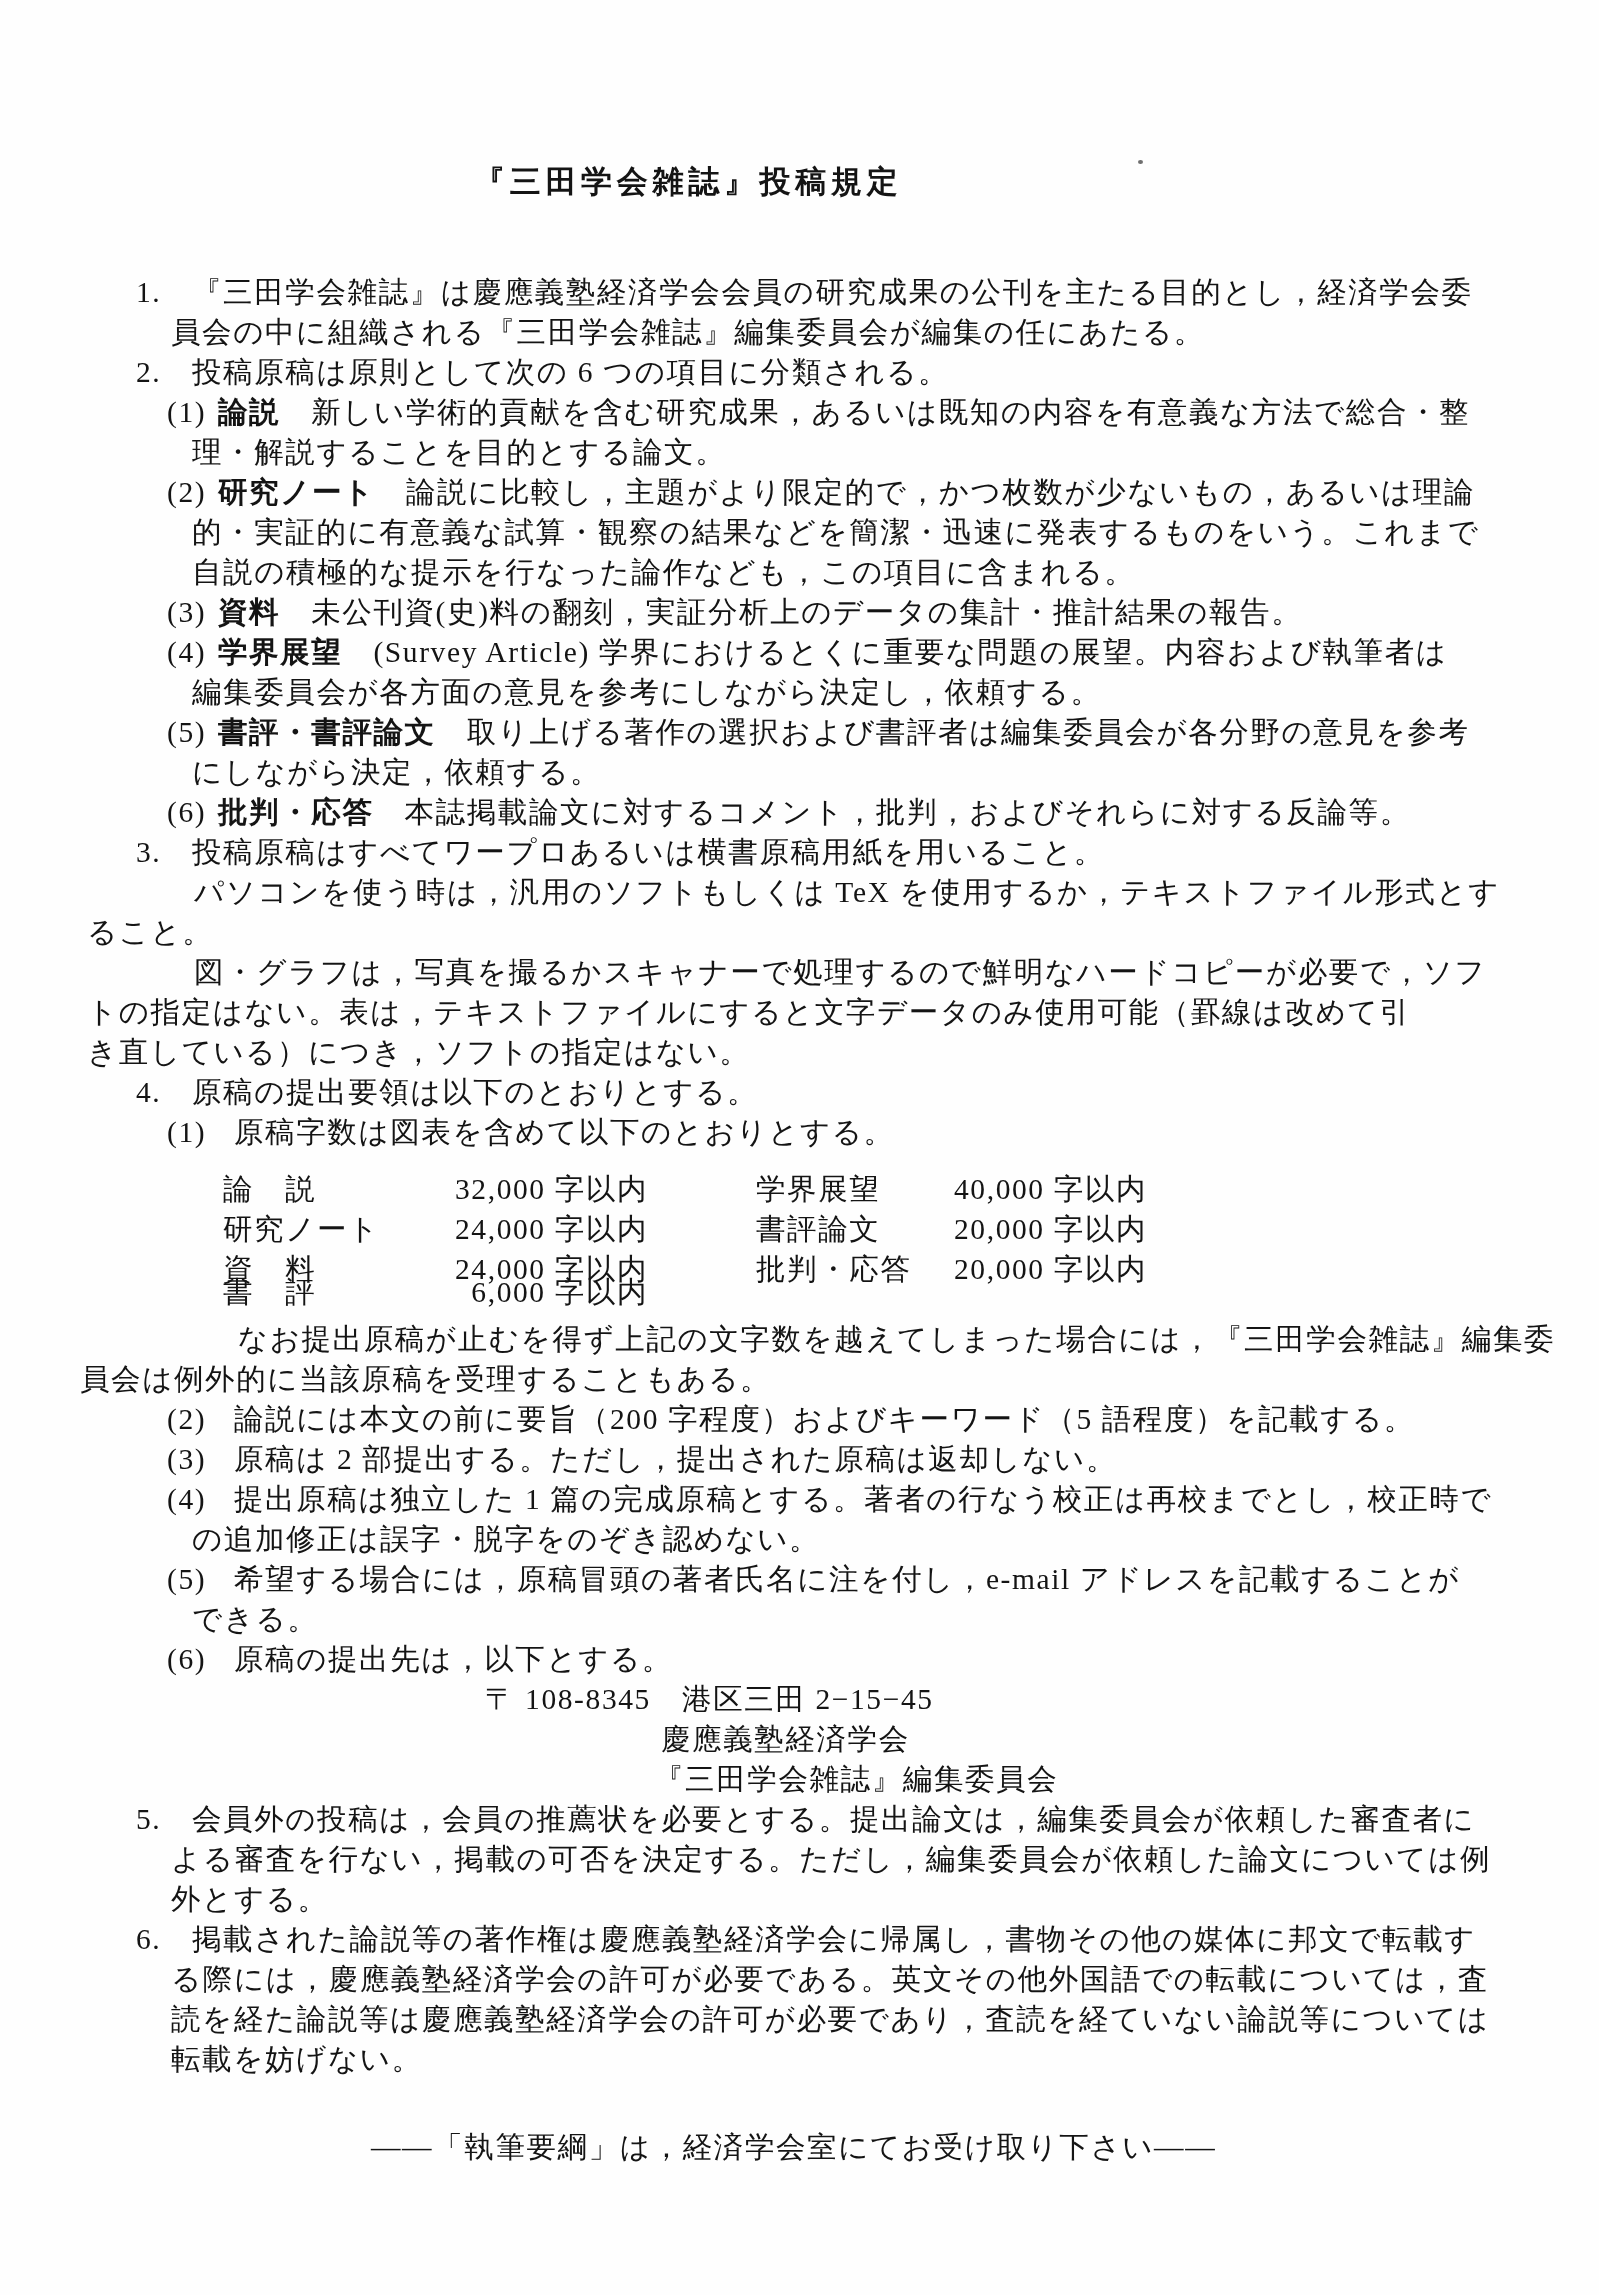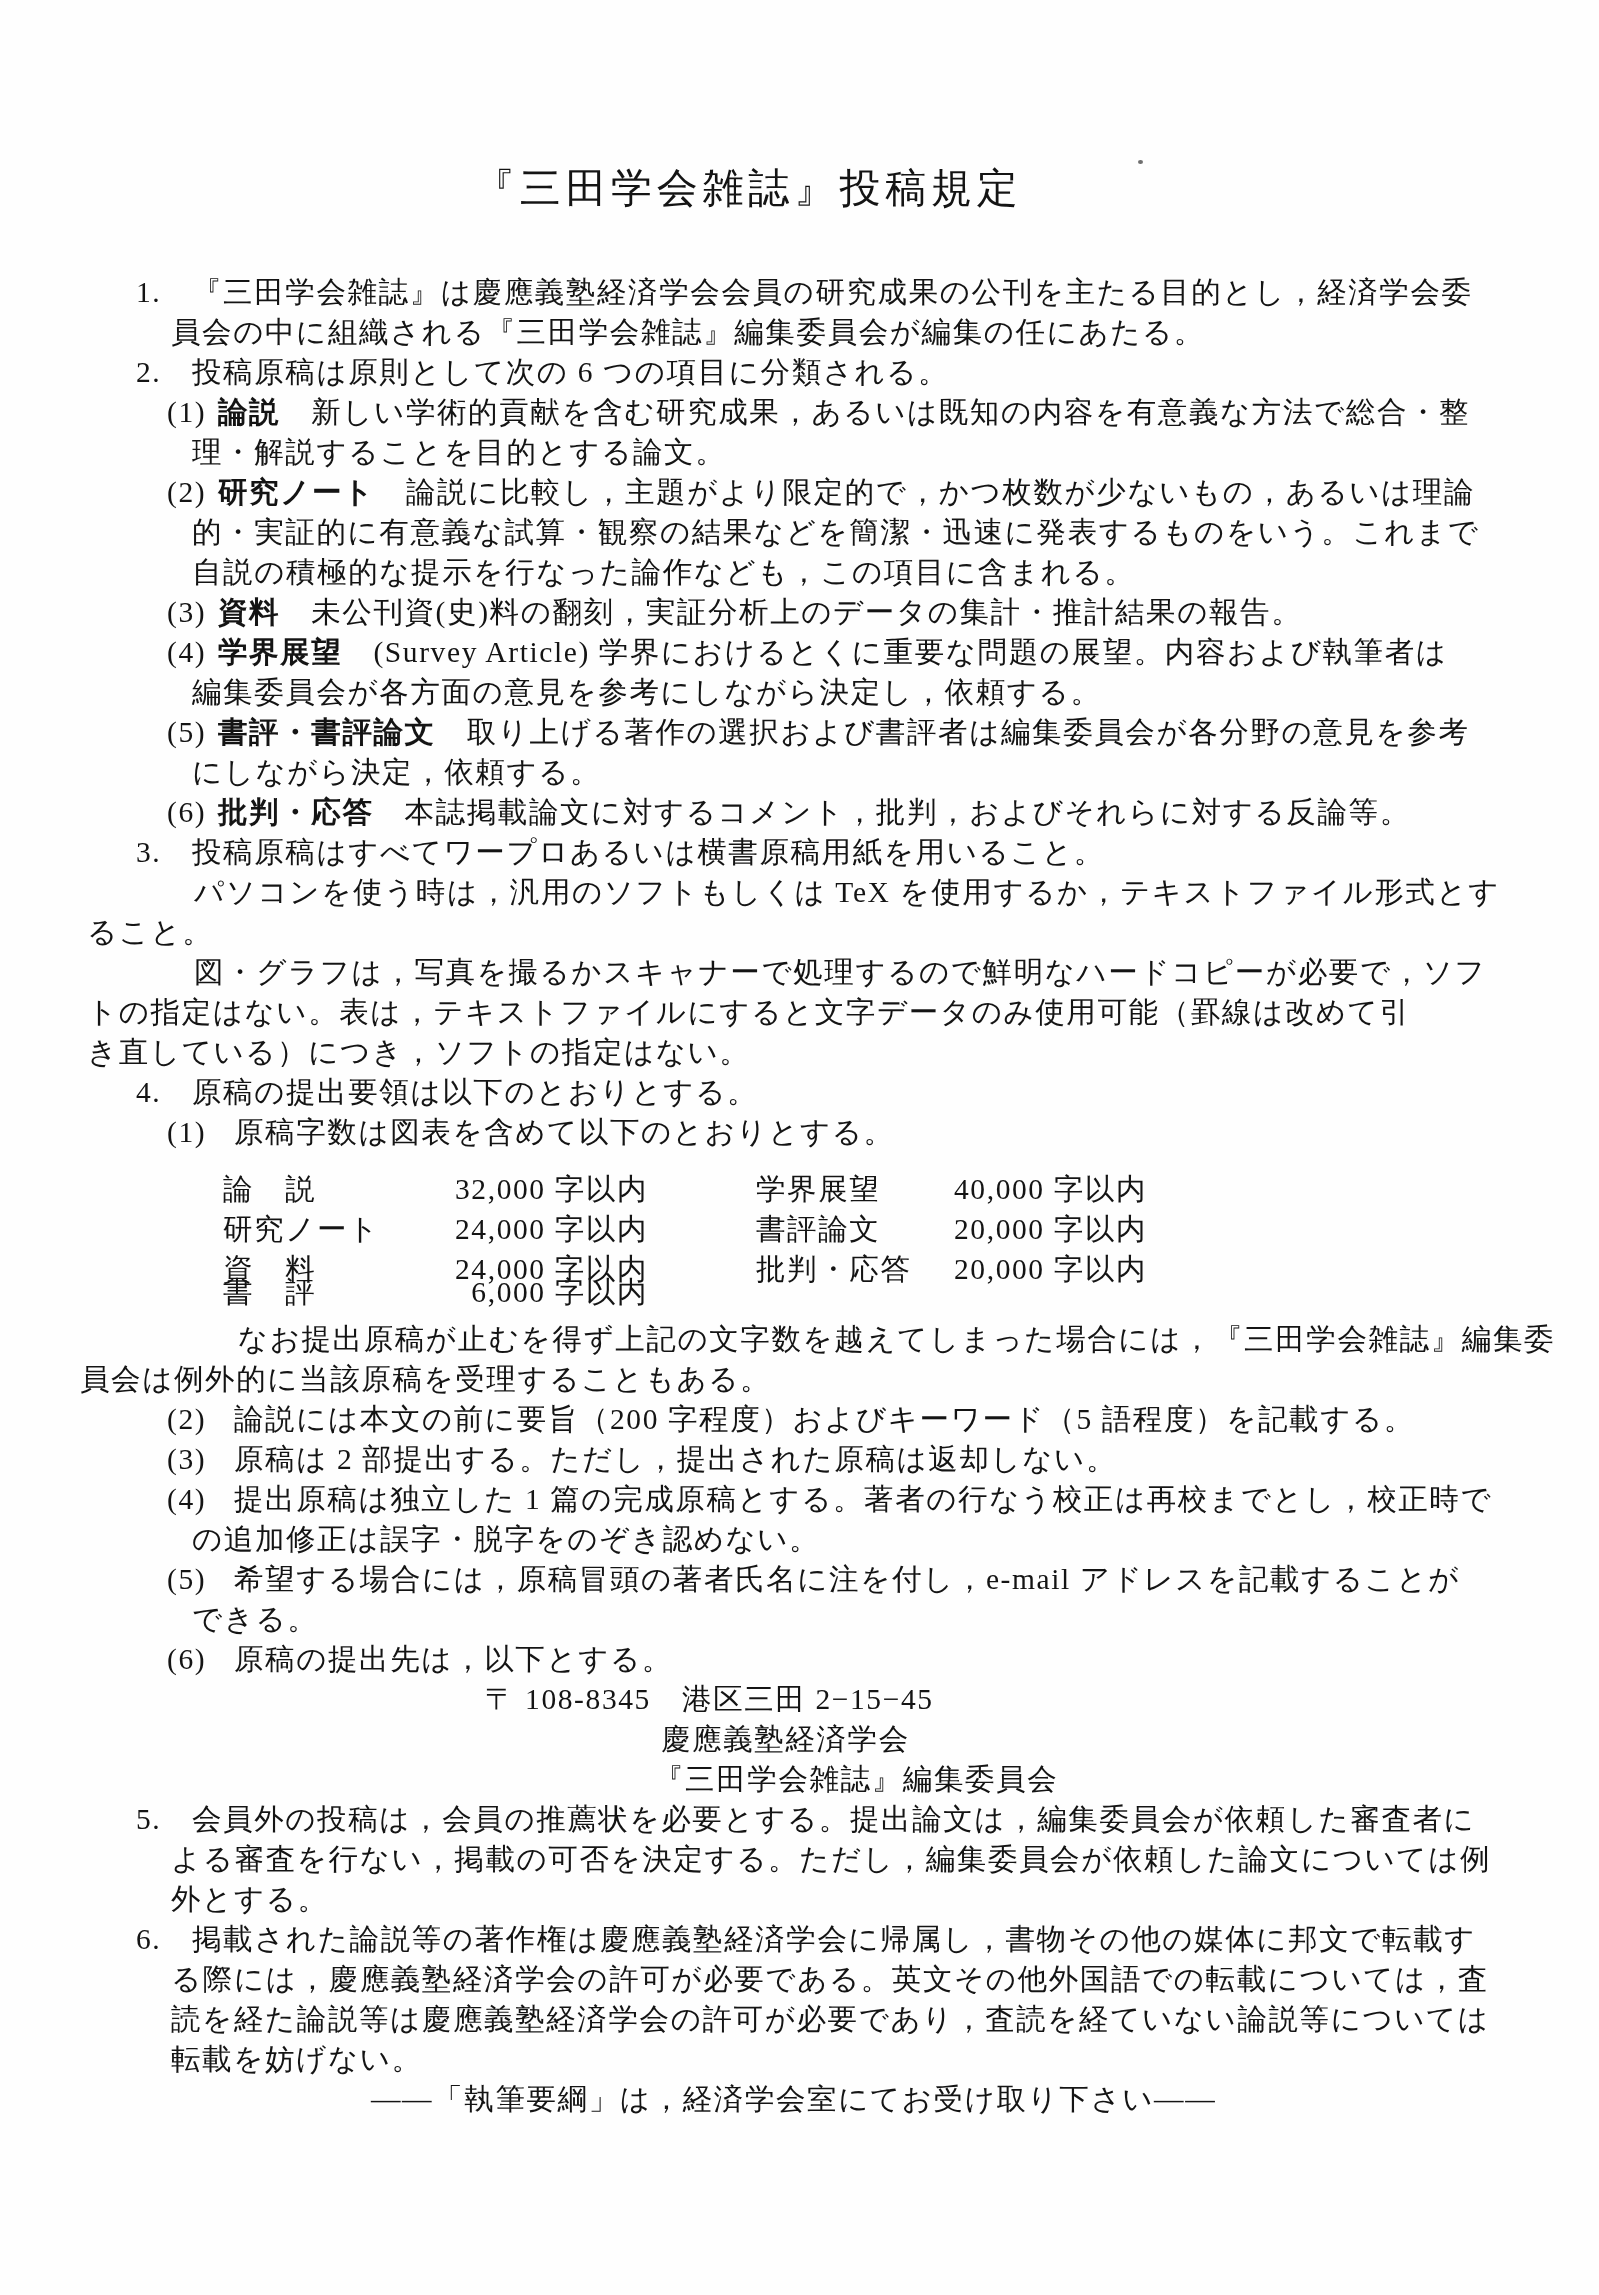--- a/index.html
+++ b/index.html
@@ -7,23 +7,23 @@
     position:relative;
     width:1599px;height:2295px;
     background:#fefefe;
     color:#141414;
     font-family:"Liberation Serif","DejaVu Serif",serif;
     overflow:hidden;
   }
   .doc-title{
     position:absolute;
     top:161px;left:474px;
-    font-size:41px;
+    font-size:31px;
     letter-spacing:4.7px;
-    font-weight:400;
+    font-weight:700;
     white-space:nowrap;
   }
   .speck{
     position:absolute;
     left:1138px;top:160px;
     width:4.7px;height:3.9px;
     background:#3f3f3f;border-radius:50%;
     opacity:.75;
   }
   #lines{
@@ -53,21 +53,21 @@
   }
   .tbl{padding-left:223px;}
   .tc {display:inline-block;}
   .tc0{width:225px;}
   .tc1{width:200px;text-align:right;}
   .tc2{width:191px;margin-left:108px;}
   .tc3{width:200px;text-align:right;margin-top:17px;}
   .addr1{padding-left:485px;}
   .addr2{padding-left:661px;}
   .addr3{padding-left:654px;}
-  .footer{padding-left:371px;}
+  .footer{padding-left:371px;margin-top:48px;}
 </style>
 </head>
 <body>
 
 <div class="page">
   <div class="doc-title">『三田学会雑誌』投稿規定</div>
   <div class="speck"></div>
   <div id="lines">
       <div class="line item"><span class="marker">1.</span><span class="txt">『三田学会雑誌』は慶應義塾経済学会会員の研究成果の公刊を主たる目的とし，経済学会委</span></div>
       <div class="line cont"><span class="txt">員会の中に組織される『三田学会雑誌』編集委員会が編集の任にあたる。</span></div>

